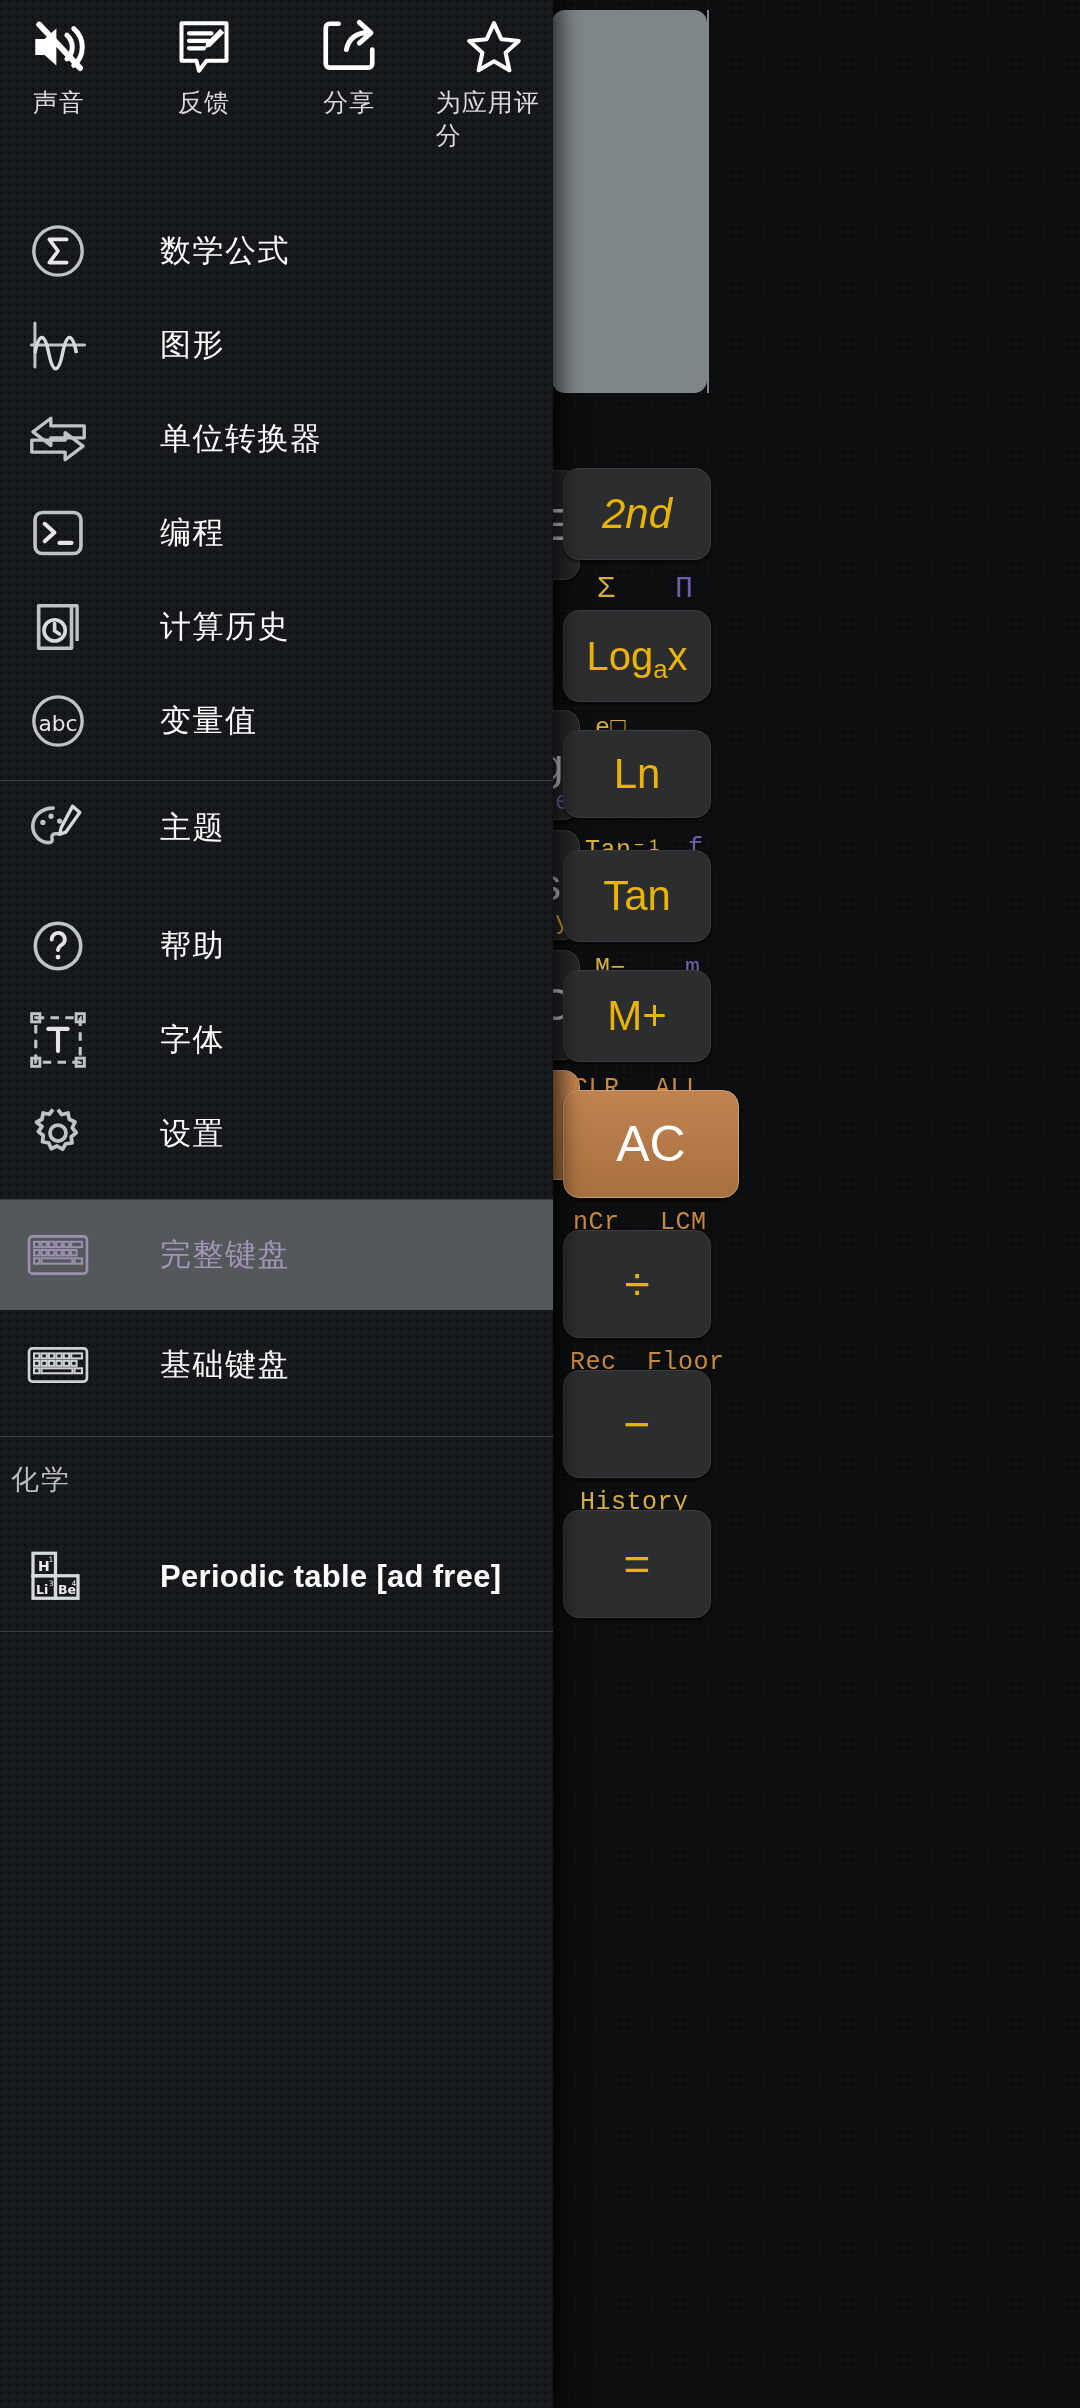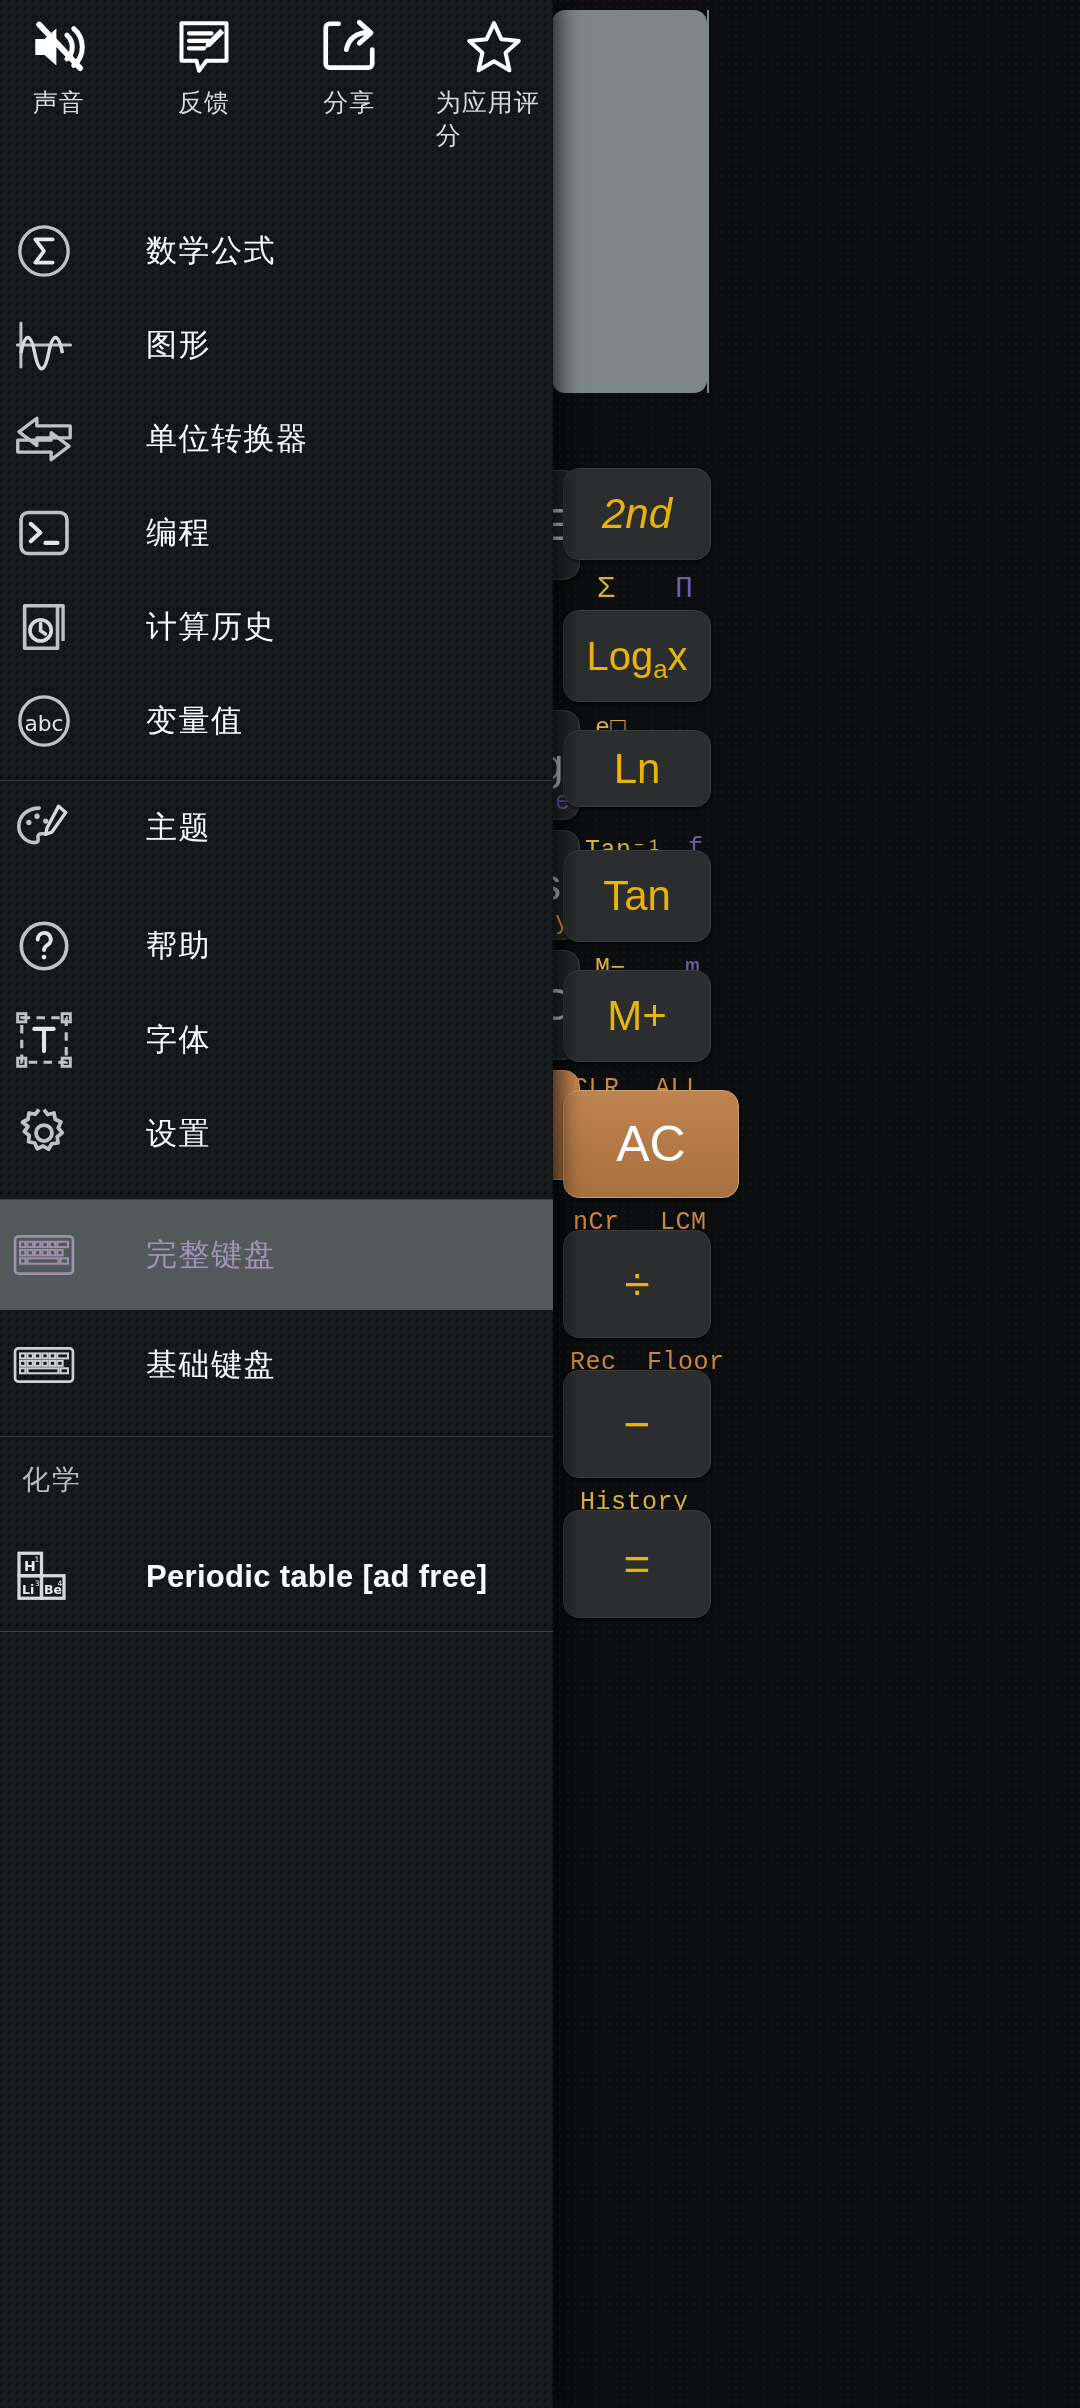--- a/index.html
+++ b/index.html
@@ -70,36 +70,36 @@
   .topitem {
     flex:1; display:flex; flex-direction:column; align-items:center; gap:10px;
   }
   .topitem .tlabel {
     font-size:25px; color:#d8dadc; letter-spacing:1px;
   }
   .topitem svg { display:block; }
 
   
   .row {
-    display:flex; align-items:center; height:94px; padding-left:8px;
+    display:flex; align-items:center; height:94px; padding-left:22px;
   }
   .row .ic {
     width:72px; min-width:72px; display:flex; align-items:center; justify-content:center;
   }
   .row .lbl {
     margin-left:66px; font-size:31px; color:#fafafa; letter-spacing:1.5px;
   }
   .row.latin .lbl { font-weight:700; letter-spacing:.3px; }
   .row.active { background:#53585b; }
   .row.active .lbl { color:#a294b4; }
   .row.active .ic svg { stroke:#9d90ae !important; }
 
   .sep { height:1px; background:#3b3e41; margin:0; }
   .sechead {
-    height:86px; display:flex; align-items:center; padding-left:22px;
+    height:86px; display:flex; align-items:center; padding-left:11px;
   }
   .sechead span { font-size:28px; color:#b9bcbe; letter-spacing:2px; }
 
   .spacer-sm { height:14px; }
 </style>
 </head>
 <body>
 
 <div id="calc">
 
@@ -140,21 +140,21 @@
     <div class="key" style="left:18px; top:180px; width:148px; height:92px; font-size:40px;">
       <span style="display:flex;align-items:flex-end;">
         <span>Log</span>
           <span style="font-size:26px;position:relative;top:6px;">a</span>
           <span>x</span>
       </span>
     </div>
     <div class="sup y" style="left:50px; top:284px;">
       <span>e□</span></div>
 
-    <div class="key" style="left:18px; top:300px; width:148px; height:77px; font-size:42px;">
+    <div class="key" style="left:18px; top:300px; width:148px; height:88px; font-size:42px;">
       <span>Ln</span>
     </div>
     <div class="sup y" style="left:40px; top:404px;">
       <span>Tan⁻¹</span></div>
     <div class="sup p" style="left:143px; top:404px;">
       <span>f</span></div>
 
     <div class="key" style="left:18px; top:420px; width:148px; height:92px; font-size:42px;">
       <span>Tan</span>
     </div>

